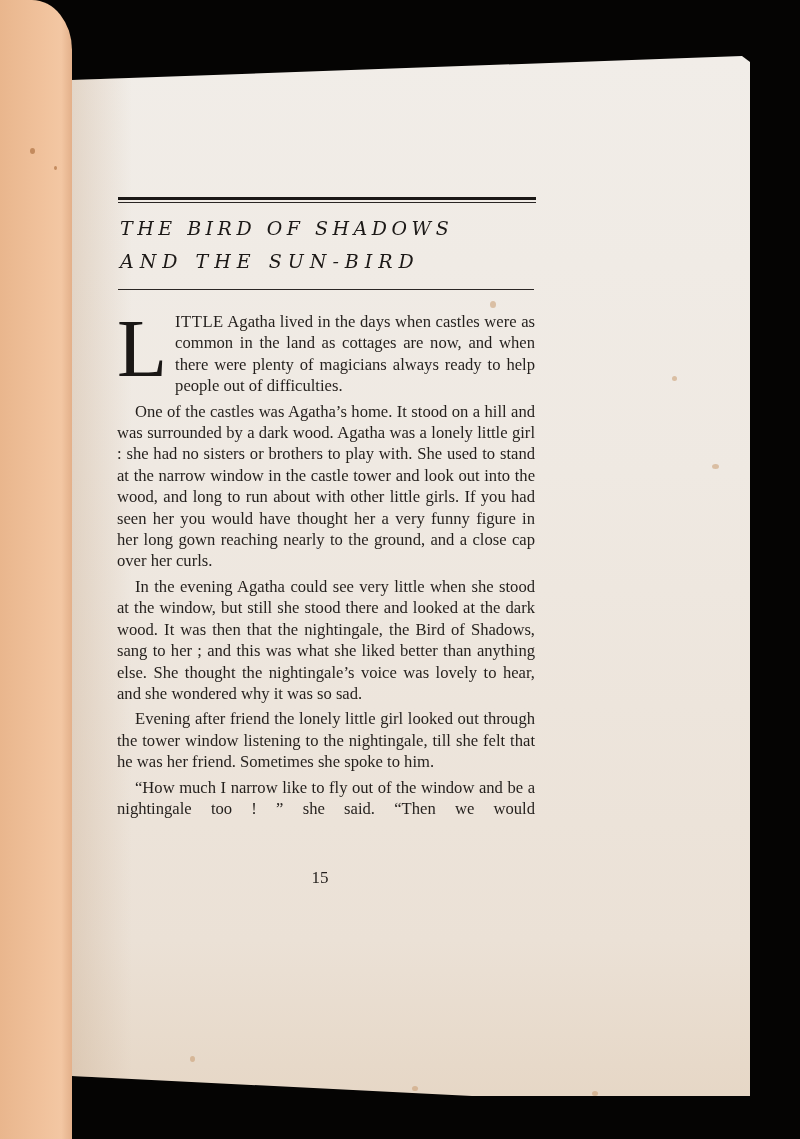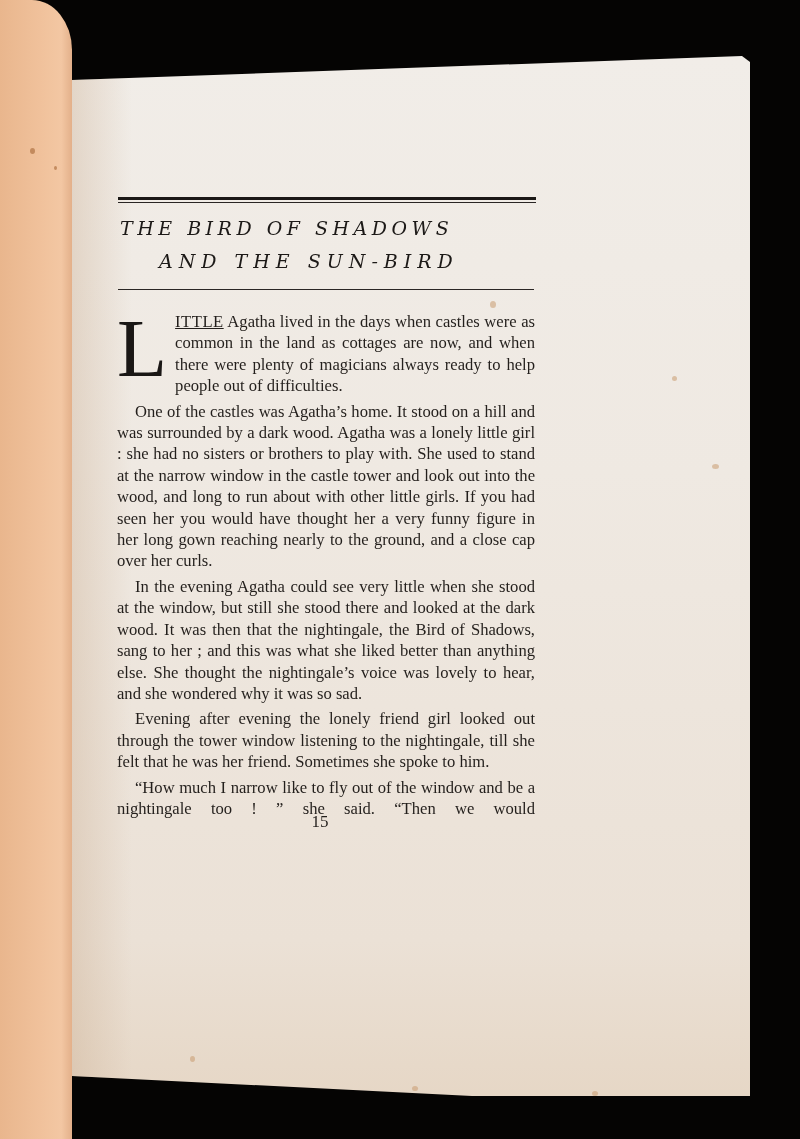--- a/index.html
+++ b/index.html
@@ -32,23 +32,23 @@
     position:absolute; left:117px; top:311px; width:418px;
     font-family:"Liberation Serif", serif; font-size:16.6px; line-height:21.4px; color:#231f1c;
     text-align:justify;
   }
   .text p { margin:0 0 4px 0; text-indent:18px; }
   .text p.first { text-indent:0; }
   .dropcap {
     float:left; font-family:"Liberation Serif", serif; font-size:82px; line-height:64px;
     margin:6px 8px 0 0; color:#1a1715;
   }
-  .smallcaps { letter-spacing:.5px;text-decoration:underline; }
+  .smallcaps { letter-spacing:.5px; }
   .folio {
-    position:absolute; left:300px; top:812px; width:40px; text-align:center;
+    position:absolute; left:300px; top:868px; width:40px; text-align:center;
     font-family:"Liberation Serif", serif; font-size:17px; color:#231f1c;
   }
 </style>
 </head>
 <body>
 
 <div class="cover">
   <span class="spot" style="left:30px;top:148px;"></span>
   <span class="spot" style="left:54px;top:166px;width:3px;height:4px;"></span>
   <span class="spot" style="left:77px;top:860px;width:4px;height:5px;"></span>
@@ -59,25 +59,25 @@
   <span class="fox" style="left:640px;top:408px;width:7px;height:5px;"></span>
   <span class="fox" style="left:600px;top:320px;width:5px;height:5px;"></span>
   <span class="fox" style="left:118px;top:1000px;width:5px;height:6px;"></span>
   <span class="fox" style="left:340px;top:1030px;width:6px;height:5px;"></span>
   <span class="fox" style="left:520px;top:1035px;width:6px;height:5px;"></span>
 </div>
 
 <div class="rule-top"></div>
 <div class="rule-top2"></div>
 
-<div class="title"><div>THE BIRD OF SHADOWS</div><div style="letter-spacing:6px;margin-left:39px;">AND THE SUN-BIRD</div></div>
+<div class="title"><div>THE BIRD OF SHADOWS</div><div style="letter-spacing:6px;">AND THE SUN-BIRD</div></div>
 
 <div class="rule-bot"></div>
 
 <div class="text">
   <p class="first"><span class="dropcap">L</span><span class="smallcaps">ITTLE</span><span> Agatha lived in the days when castles were as common in the land as cottages are now, and when there were plenty of magicians always ready to help people out of difficulties.</span></p>
   <p>One of the castles was Agatha’s home. It stood on a hill and was surrounded by a dark wood. Agatha was a lonely little girl : she had no sisters or brothers to play with. She used to stand at the narrow window in the castle tower and look out into the wood, and long to run about with other little girls. If you had seen her you would have thought her a very funny figure in her long gown reaching nearly to the ground, and a close cap over her curls.</p>
   <p>In the evening Agatha could see very little when she stood at the window, but still she stood there and looked at the dark wood. It was then that the nightingale, the Bird of Shadows, sang to her ; and this was what she liked better than anything else. She thought the nightingale’s voice was lovely to hear, and she wondered why it was so sad.</p>
-  <p>Evening after evening the lonely friend girl looked out through the tower window listening to the nightingale, till she felt that he was her friend. Sometimes she spoke to him.</p>
+  <p>Evening after friend the lonely little girl looked out through the tower window listening to the nightingale, till she felt that he was her friend. Sometimes she spoke to him.</p>
   <p style="text-align-last:justify;">“How much I narrow like to fly out of the window and be a nightingale too ! ” she said. “Then we would</p>
 </div>
 
 <div class="folio">15</div>
 
 </body></html>

